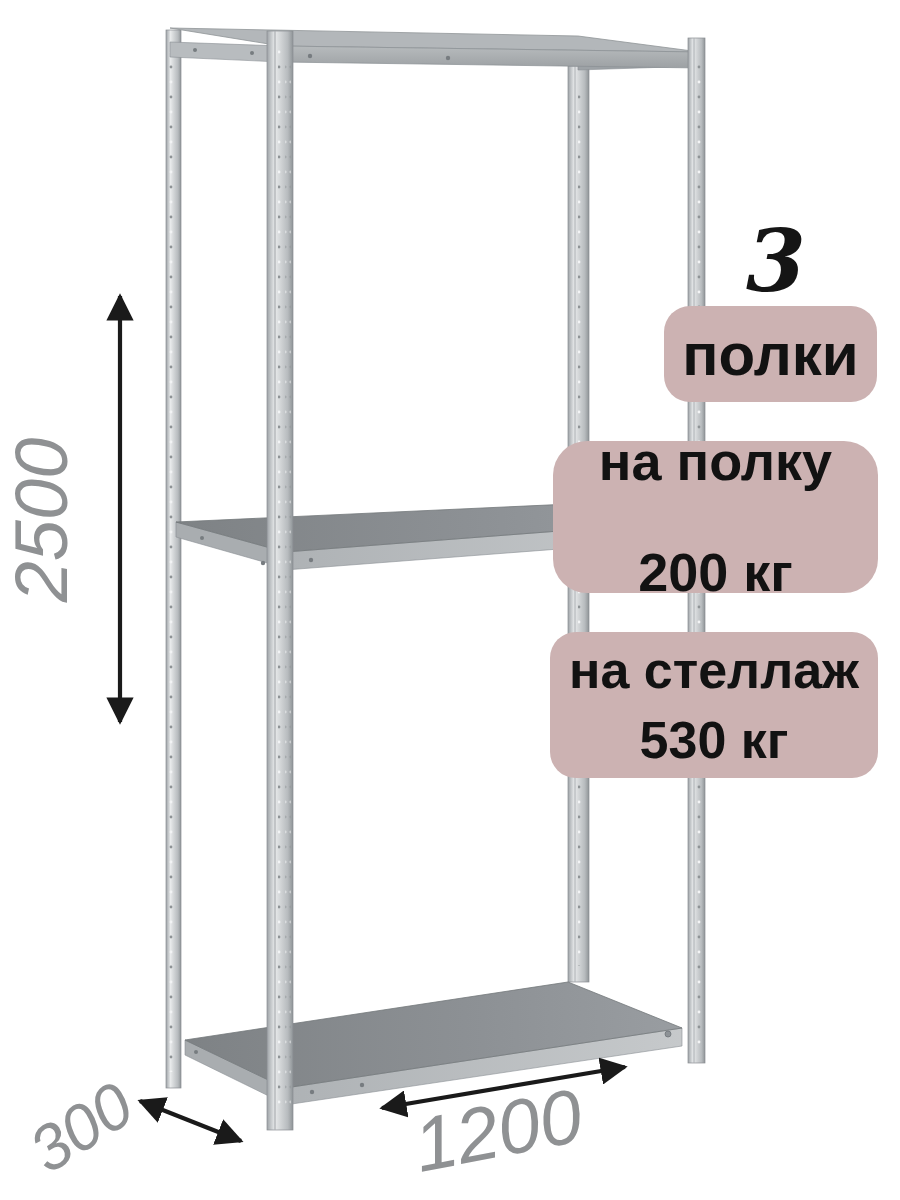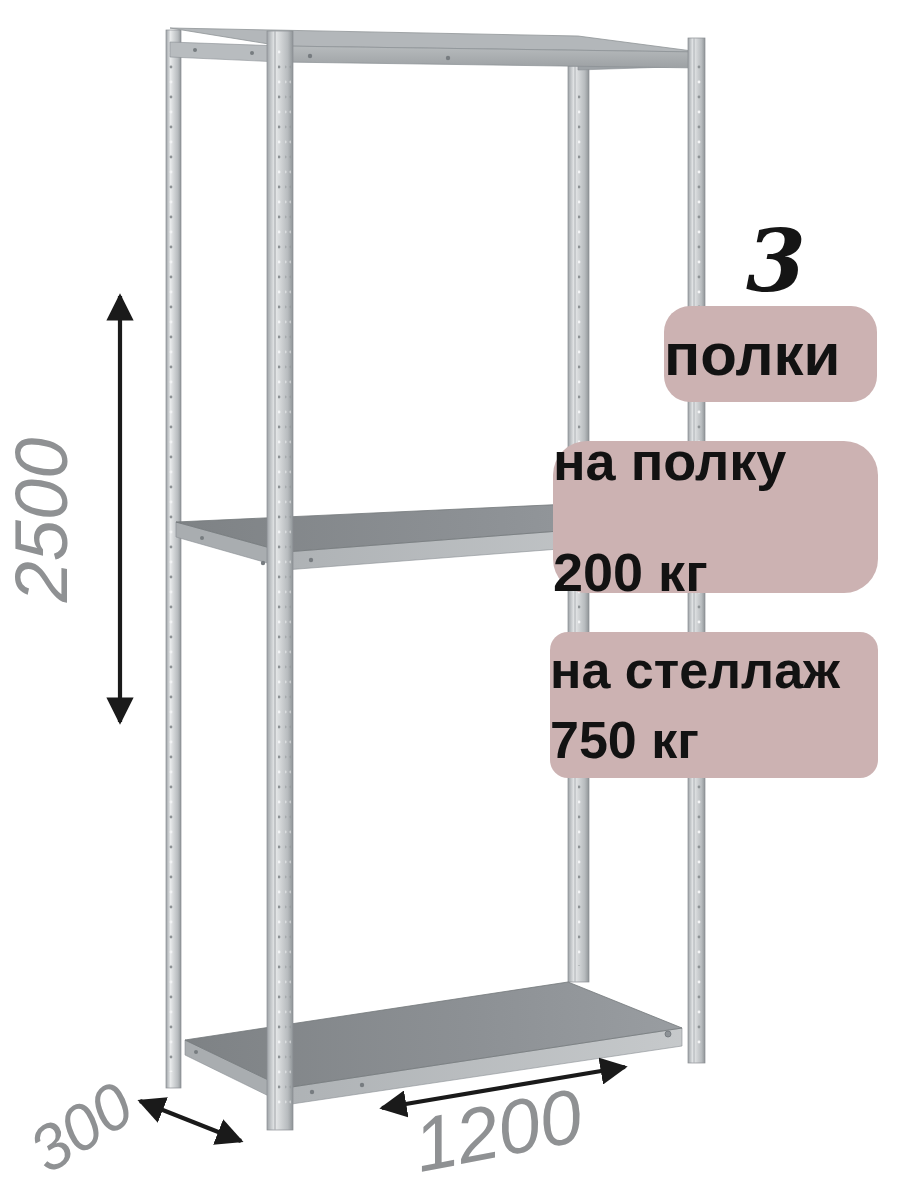--- a/index.html
+++ b/index.html
@@ -27,41 +27,41 @@
     color: #151515;
   }
   .badge {
     position: absolute;
     background: #ccb2b2;
     color: #121212;
     font-weight: bold;
     text-align: center;
     display: flex;
     flex-direction: column;
-    align-items: flex-start;
+    align-items: center;
     justify-content: center;
   }
   .badge-count {
     left: 664px; top: 306px;
     width: 213px; height: 96px;
     border-radius: 26px;
     font-size: 60px;
   }
   .badge-shelf {
     left: 553px; top: 441px;
     width: 325px; height: 152px;
     border-radius: 34px;
     font-size: 54px;
     line-height: 1.32;
     gap: 40px;
   }
   .badge-rack {
     left: 550px; top: 632px;
     width: 328px; height: 146px;
-    border-radius: 18px;
+    border-radius: 26px;
     font-size: 52px;
     line-height: 1.35;
   }
   .dim-text {
     fill: #8f9193;
     font-family: "Liberation Sans", sans-serif;
     font-style: italic;
   }
 </style>
 </head>
@@ -174,16 +174,16 @@
     <span>полки</span>
   </div>
 
   <div class="badge badge-shelf">
     <span>на полку</span>
     <span>200 кг</span>
   </div>
 
   <div class="badge badge-rack">
     <span>на стеллаж</span>
-    <span>750 кг</span>
+    <span>530 кг</span>
   </div>
 
 </div>
 
 </body></html>

